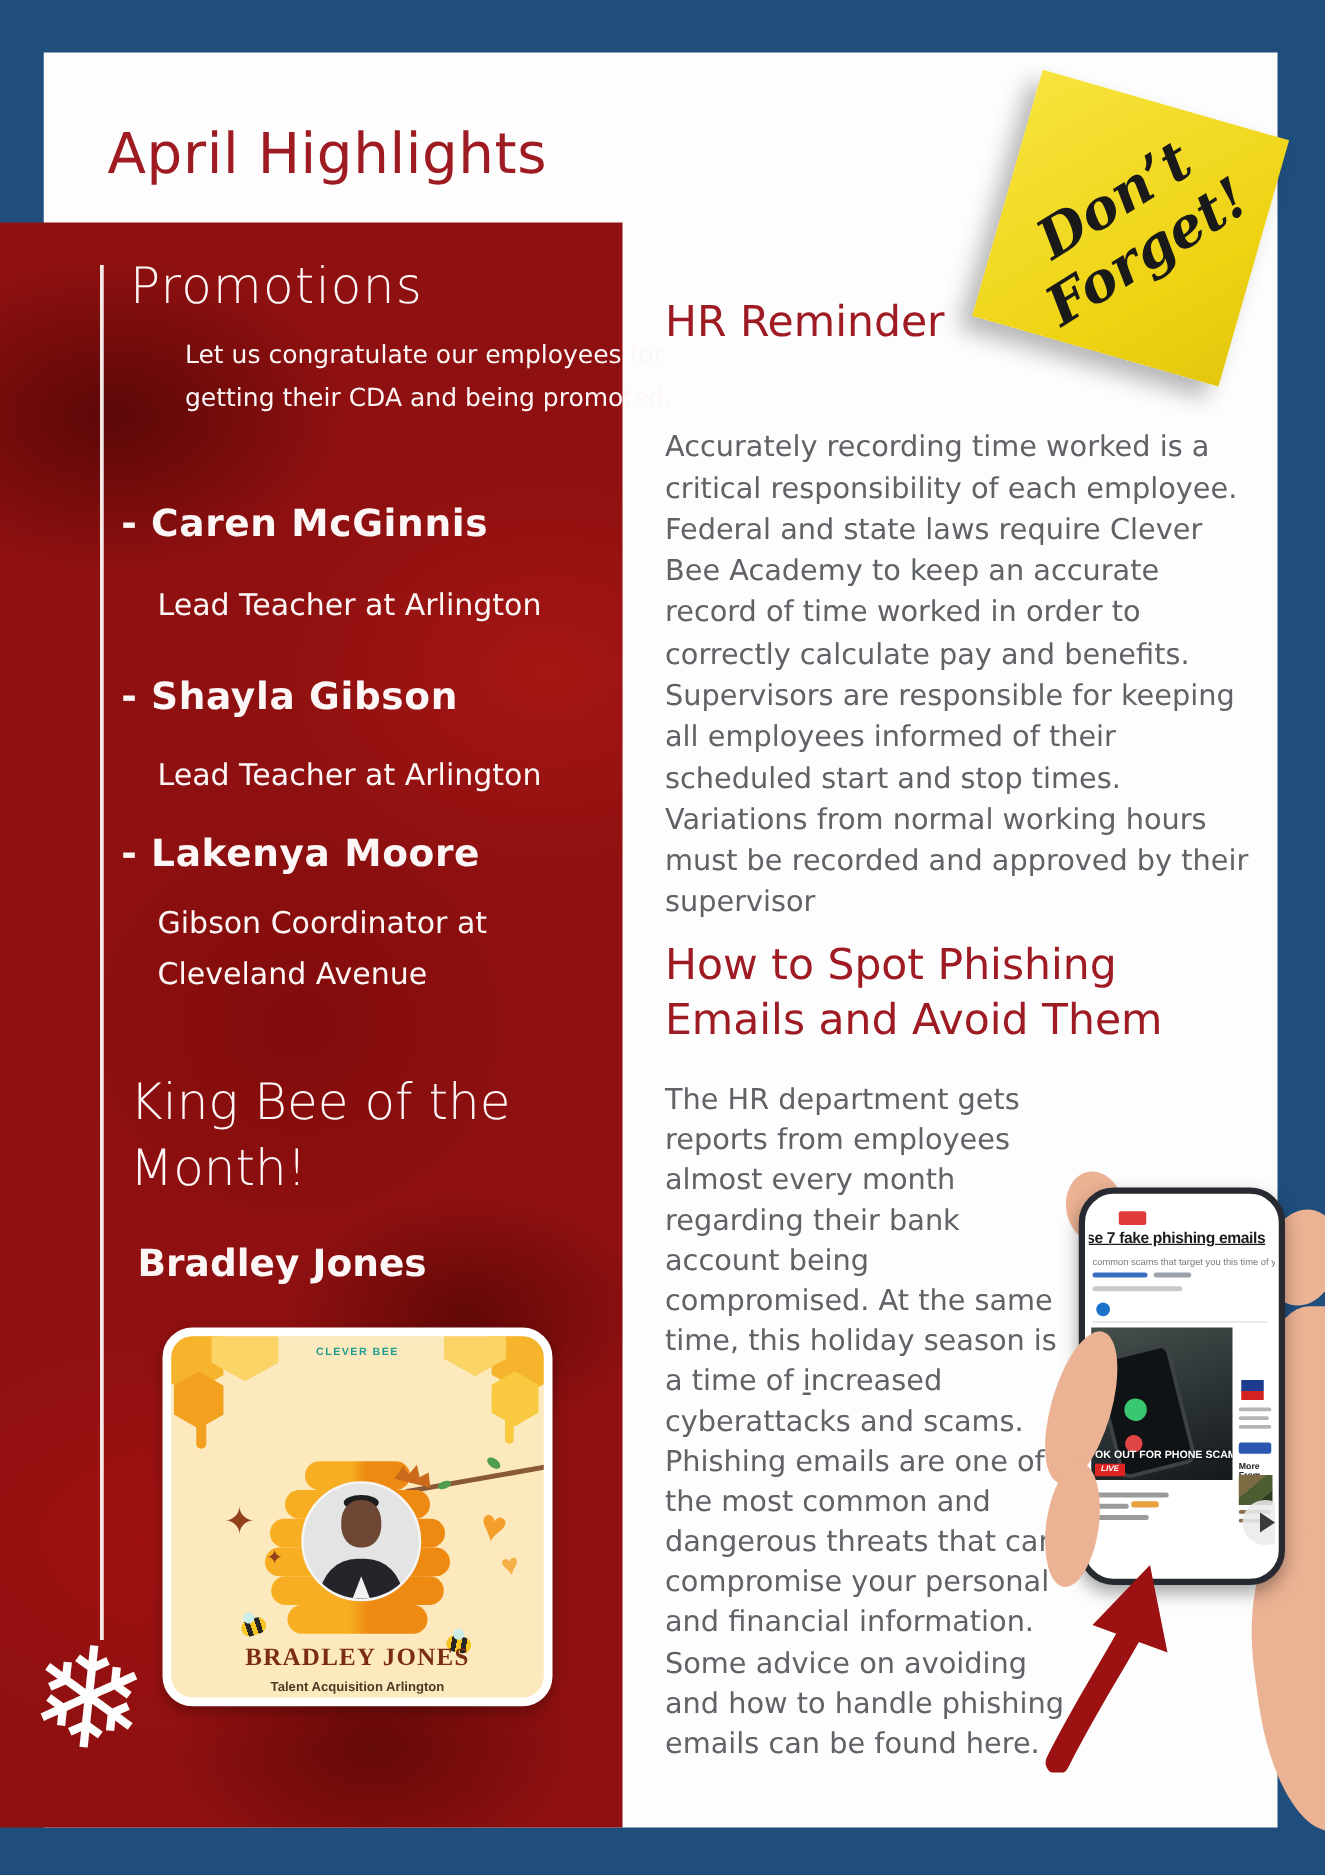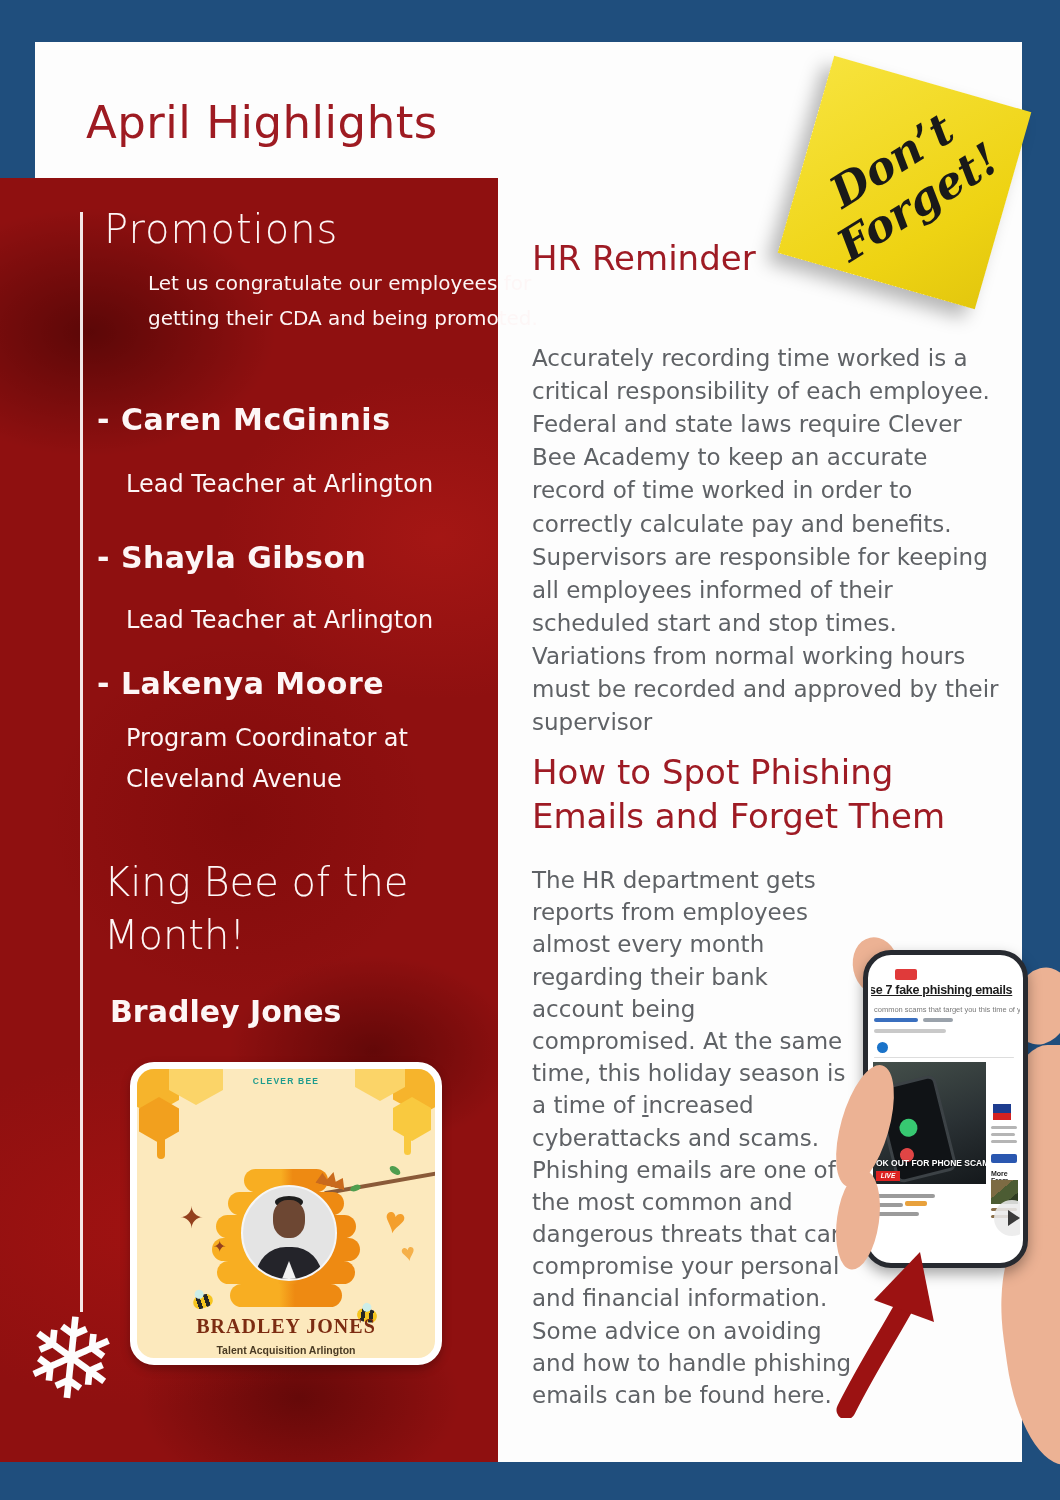--- a/index.html
+++ b/index.html
@@ -136,21 +136,21 @@
   <div class="vline"></div>
 
   <div class="promo-h w">Promotions</div>
   <div class="promo-intro w">Let us congratulate our employees for getting their CDA and being promoted.</div>
 
   <div class="pname w" style="top:402px">- Caren McGinnis</div>
   <div class="prole w" style="top:470px">Lead Teacher at Arlington</div>
   <div class="pname w" style="top:540px">- Shayla Gibson</div>
   <div class="prole w" style="top:606px">Lead Teacher at Arlington</div>
   <div class="pname w" style="top:666px">- Lakenya Moore</div>
-  <div class="prole w" style="top:718px;width:334px;line-height:1.7">Program Coordinator at Cleveland Avenue</div>
+  <div class="prole w" style="top:718px;width:334px;line-height:1.7">Gibson Coordinator at Cleveland Avenue</div>
 
   <div class="kb-h w">King Bee of the Month!</div>
   <div class="kb-w w">Bradley Jones</div>
 
   <div class="card">
     <div class="hex" style="left:-12px;top:-14px;width:54px;height:60px;background:#f6b42c"></div>
     <div class="hex" style="left:32px;top:-24px;width:54px;height:60px;background:#fbd468"></div>
     <div class="hex" style="left:2px;top:28px;width:40px;height:46px;background:#f2a01e"></div>
     <div class="drip" style="left:20px;top:64px;width:8px;height:26px;background:#f2a01e"></div>
     <div class="hex" style="right:-14px;top:-16px;width:56px;height:62px;background:#f6b42c"></div>
@@ -190,21 +190,21 @@
 
     <div class="card-name">BRADLEY JONES</div>
     <div class="card-role">Talent Acquisition Arlington</div>
   </div>
 
   <div class="snowflake">❄</div>
 
   <div class="hr-h">HR Reminder</div>
   <div class="hr-body">Accurately recording time worked is a critical responsibility of each employee. Federal and state laws require Clever Bee Academy to keep an accurate record of time worked in order to correctly calculate pay and benefits. Supervisors are responsible for keeping all employees informed of their scheduled start and stop times. Variations from normal working hours must be recorded and approved by their supervisor</div>
 
-  <div class="ph-h">How to Spot Phishing Emails and Forget Them</div>
+  <div class="ph-h">How to Spot Phishing Emails and Avoid Them</div>
   <div class="ph-body"><span>The HR department gets reports from employees almost every month regarding their bank account being compromised. At the same time, this holiday season is a time of </span><span class="u">i</span><span>ncreased cyberattacks and scams. Phishing emails are one of the most common and dangerous threats that can compromise your personal and financial information. Some advice on avoiding and how to handle phishing emails can be found here.</span></div>
 
   <div class="note">
     <div class="note-text">
       <span>Don’t</span><br>
       <span>Forget!</span>
     </div>
   </div>
 
   <div class="phone-group">

